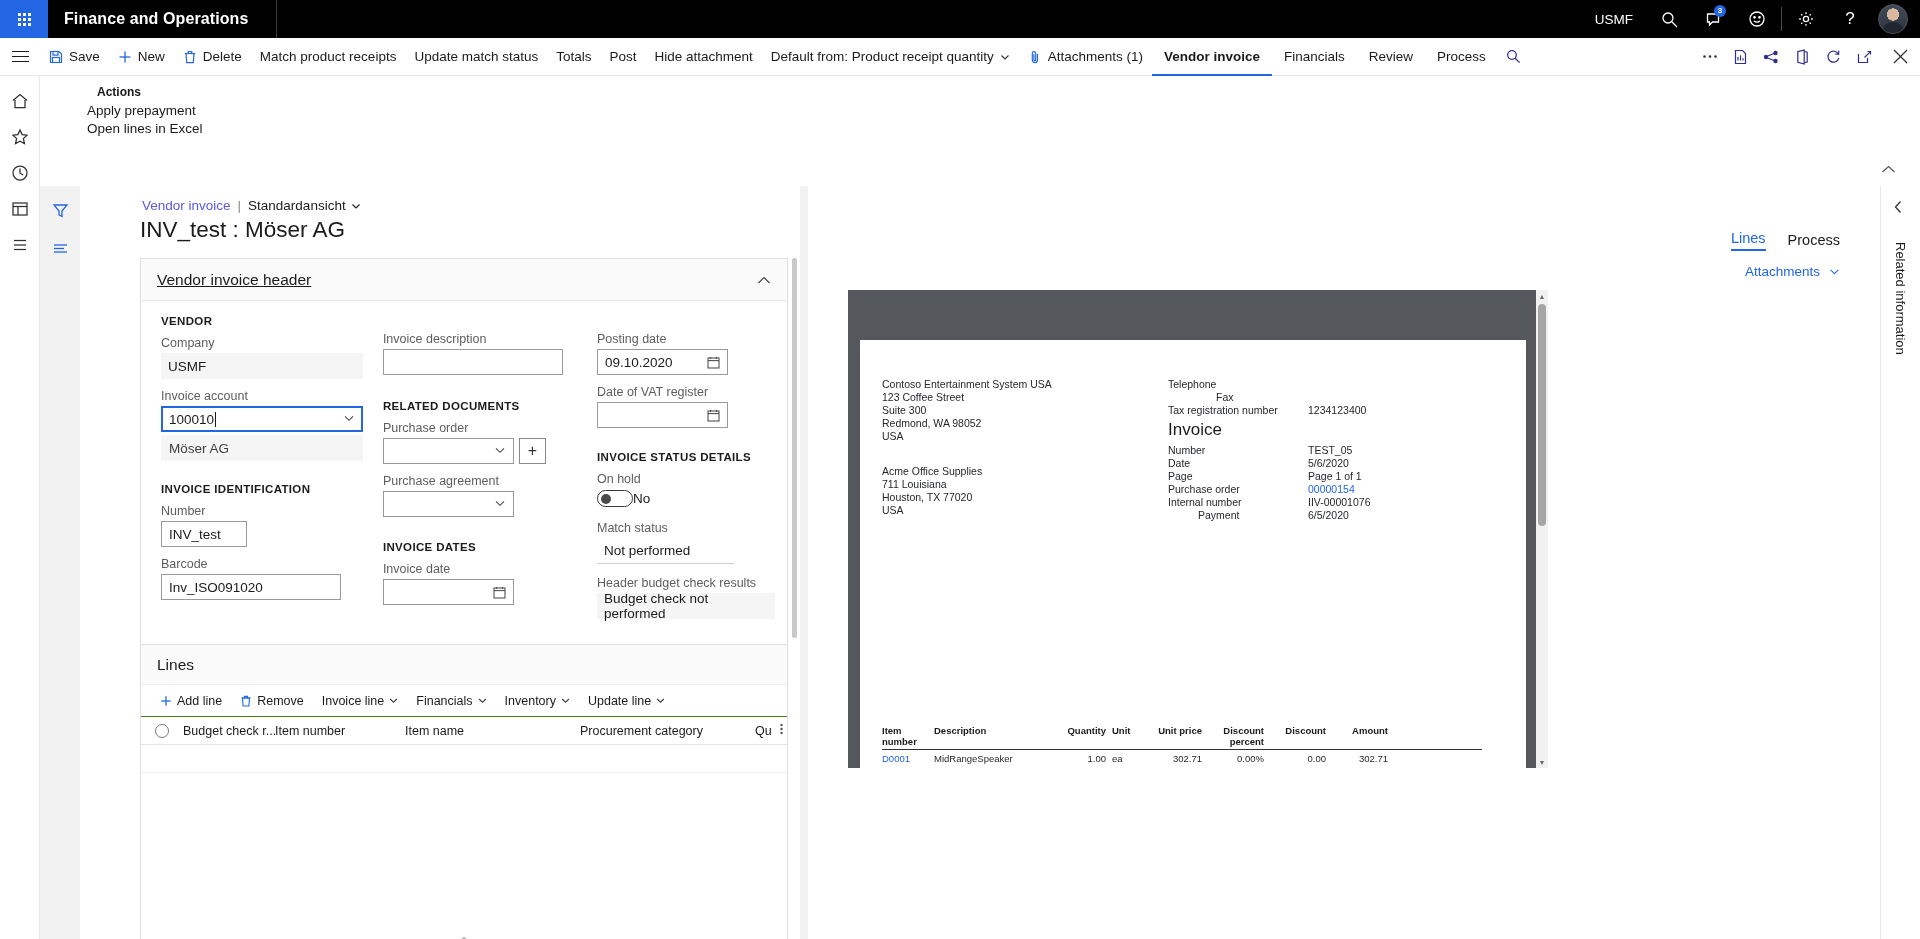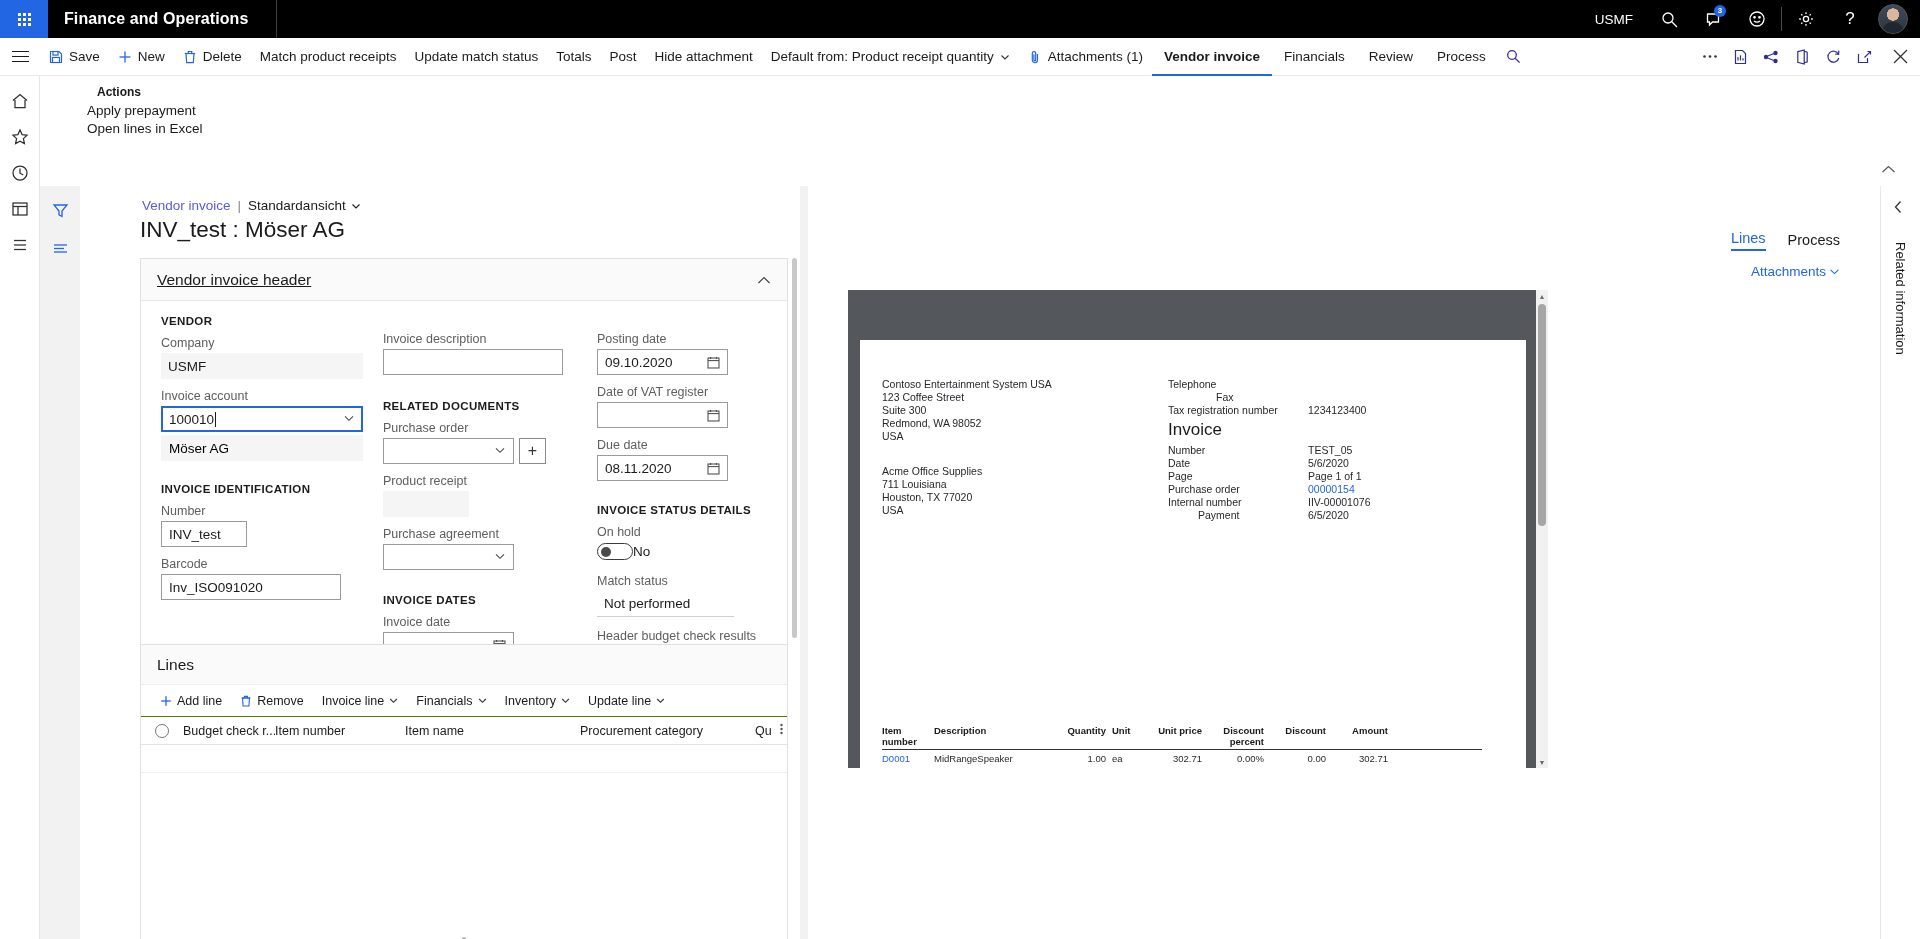--- a/index.html
+++ b/index.html
@@ -204,21 +204,21 @@
     border: 2px solid #2266E3; padding: 0 6px;
   }
   .caret {
     display: inline-block; width: 1px; height: 15px; background: #1b1b1b;
     margin-left: 1px; vertical-align: middle;
   }
   .inp .chev { margin-left: auto; color: #4a4a4a; }
   .inp .cal { margin-left: auto; color: #4a4a4a; display: flex; }
 
   .lookup-value {
-    height: 26px; background: #f5f5f5; font-size: 13.5px; color: #000000;
+    height: 26px; background: #f5f5f5; font-size: 13.5px; color: #404040;
     display: flex; align-items: center; padding: 0 8px; margin-top: 3px;
   }
   .combo-row { display: flex; align-items: stretch; gap: 5px; }
   .plus-btn {
     width: 27px; height: 26px; border: 1px solid #8a8a8a; background: #fff;
     display: flex; align-items: center; justify-content: center;
     cursor: pointer; font-size: 16px; color: #333; flex-shrink: 0;
   }
   .toggle-row { display: flex; align-items: center; margin-top: 3px; }
   .toggle {
@@ -286,21 +286,21 @@
   .doc-tabs {
     position: absolute; right: 40px; top: 44px; display: flex;
     gap: 22px; font-size: 14.5px; align-items: flex-end;
   }
   .doc-tab { cursor: pointer; color: #1b1b1b; padding-bottom: 3px; }
   .doc-tab.active {
     color: #2266E3; border-bottom: 2.5px solid #2266E3; font-weight: 500;
   }
   .attachments-link {
     position: absolute; right: 40px; top: 78px; font-size: 13.5px;
-    color: #2266E3; cursor: pointer; display: flex; align-items: center; gap: 3px;
+    color: #2266E3; cursor: pointer; display: flex; align-items: center; gap: 9px;
   }
   .doc-viewer {
     position: absolute; left: 40px; top: 104px; width: 700px; height: 478px;
     background: #54585c; overflow: hidden;
   }
   .doc-page {
     position: absolute; left: 12px; top: 50px; width: 666px; height: 500px;
     background: #ffffff;
   }
   .doc-scroll-track {
@@ -678,24 +678,20 @@
                 <span class="chev">
                   <svg width="12" height="12" viewBox="0 0 12 12" fill="none" stroke="currentColor" stroke-width="1.1">
                     <polyline points="2,4.3 6,8.3 10,4.3"></polyline>
                     </svg>
                 </span>
               </div>
               <div class="plus-btn">+</div>
             </div>
           </div>
 
-          <div class="fld">
-            <div class="fld-label">Product receipt</div>
-            <div class="inp shaded-under" style="width:86px;"></div>
-          </div>
 
           <div class="fld">
             <div class="fld-label">Purchase agreement</div>
             <div class="inp" style="width:131px;">
               <span></span>
               <span class="chev">
                 <svg width="12" height="12" viewBox="0 0 12 12" fill="none" stroke="currentColor" stroke-width="1.1">
                   <polyline points="2,4.3 6,8.3 10,4.3"></polyline>
                   </svg>
               </span>
@@ -744,34 +740,20 @@
                 <svg width="13" height="13" viewBox="0 0 13 13" fill="none" stroke="currentColor" stroke-width="1.05">
                   <rect x="1" y="2" width="11" height="10"></rect>
                     <line x1="1" y1="4.6" x2="12" y2="4.6"></line>
                   <line x1="3.6" y1="1" x2="3.6" y2="3"></line>
                     <line x1="9.4" y1="1" x2="9.4" y2="3"></line>
                   </svg>
               </span>
             </div>
           </div>
 
-          <div class="fld">
-            <div class="fld-label">Due date</div>
-            <div class="inp" style="width:131px;">
-              <span>08.11.2020</span>
-              <span class="cal">
-                <svg width="13" height="13" viewBox="0 0 13 13" fill="none" stroke="currentColor" stroke-width="1.05">
-                  <rect x="1" y="2" width="11" height="10"></rect>
-                    <line x1="1" y1="4.6" x2="12" y2="4.6"></line>
-                  <line x1="3.6" y1="1" x2="3.6" y2="3"></line>
-                    <line x1="9.4" y1="1" x2="9.4" y2="3"></line>
-                  </svg>
-              </span>
-            </div>
-          </div>
 
           <div class="sec-title" style="margin-top:23px;">INVOICE STATUS DETAILS</div>
 
           <div class="fld">
             <div class="fld-label">On hold</div>
             <div class="toggle-row">
               <div class="toggle">
                   <i></i>
                 </div>
               <div class="toggle-label">No</div>

